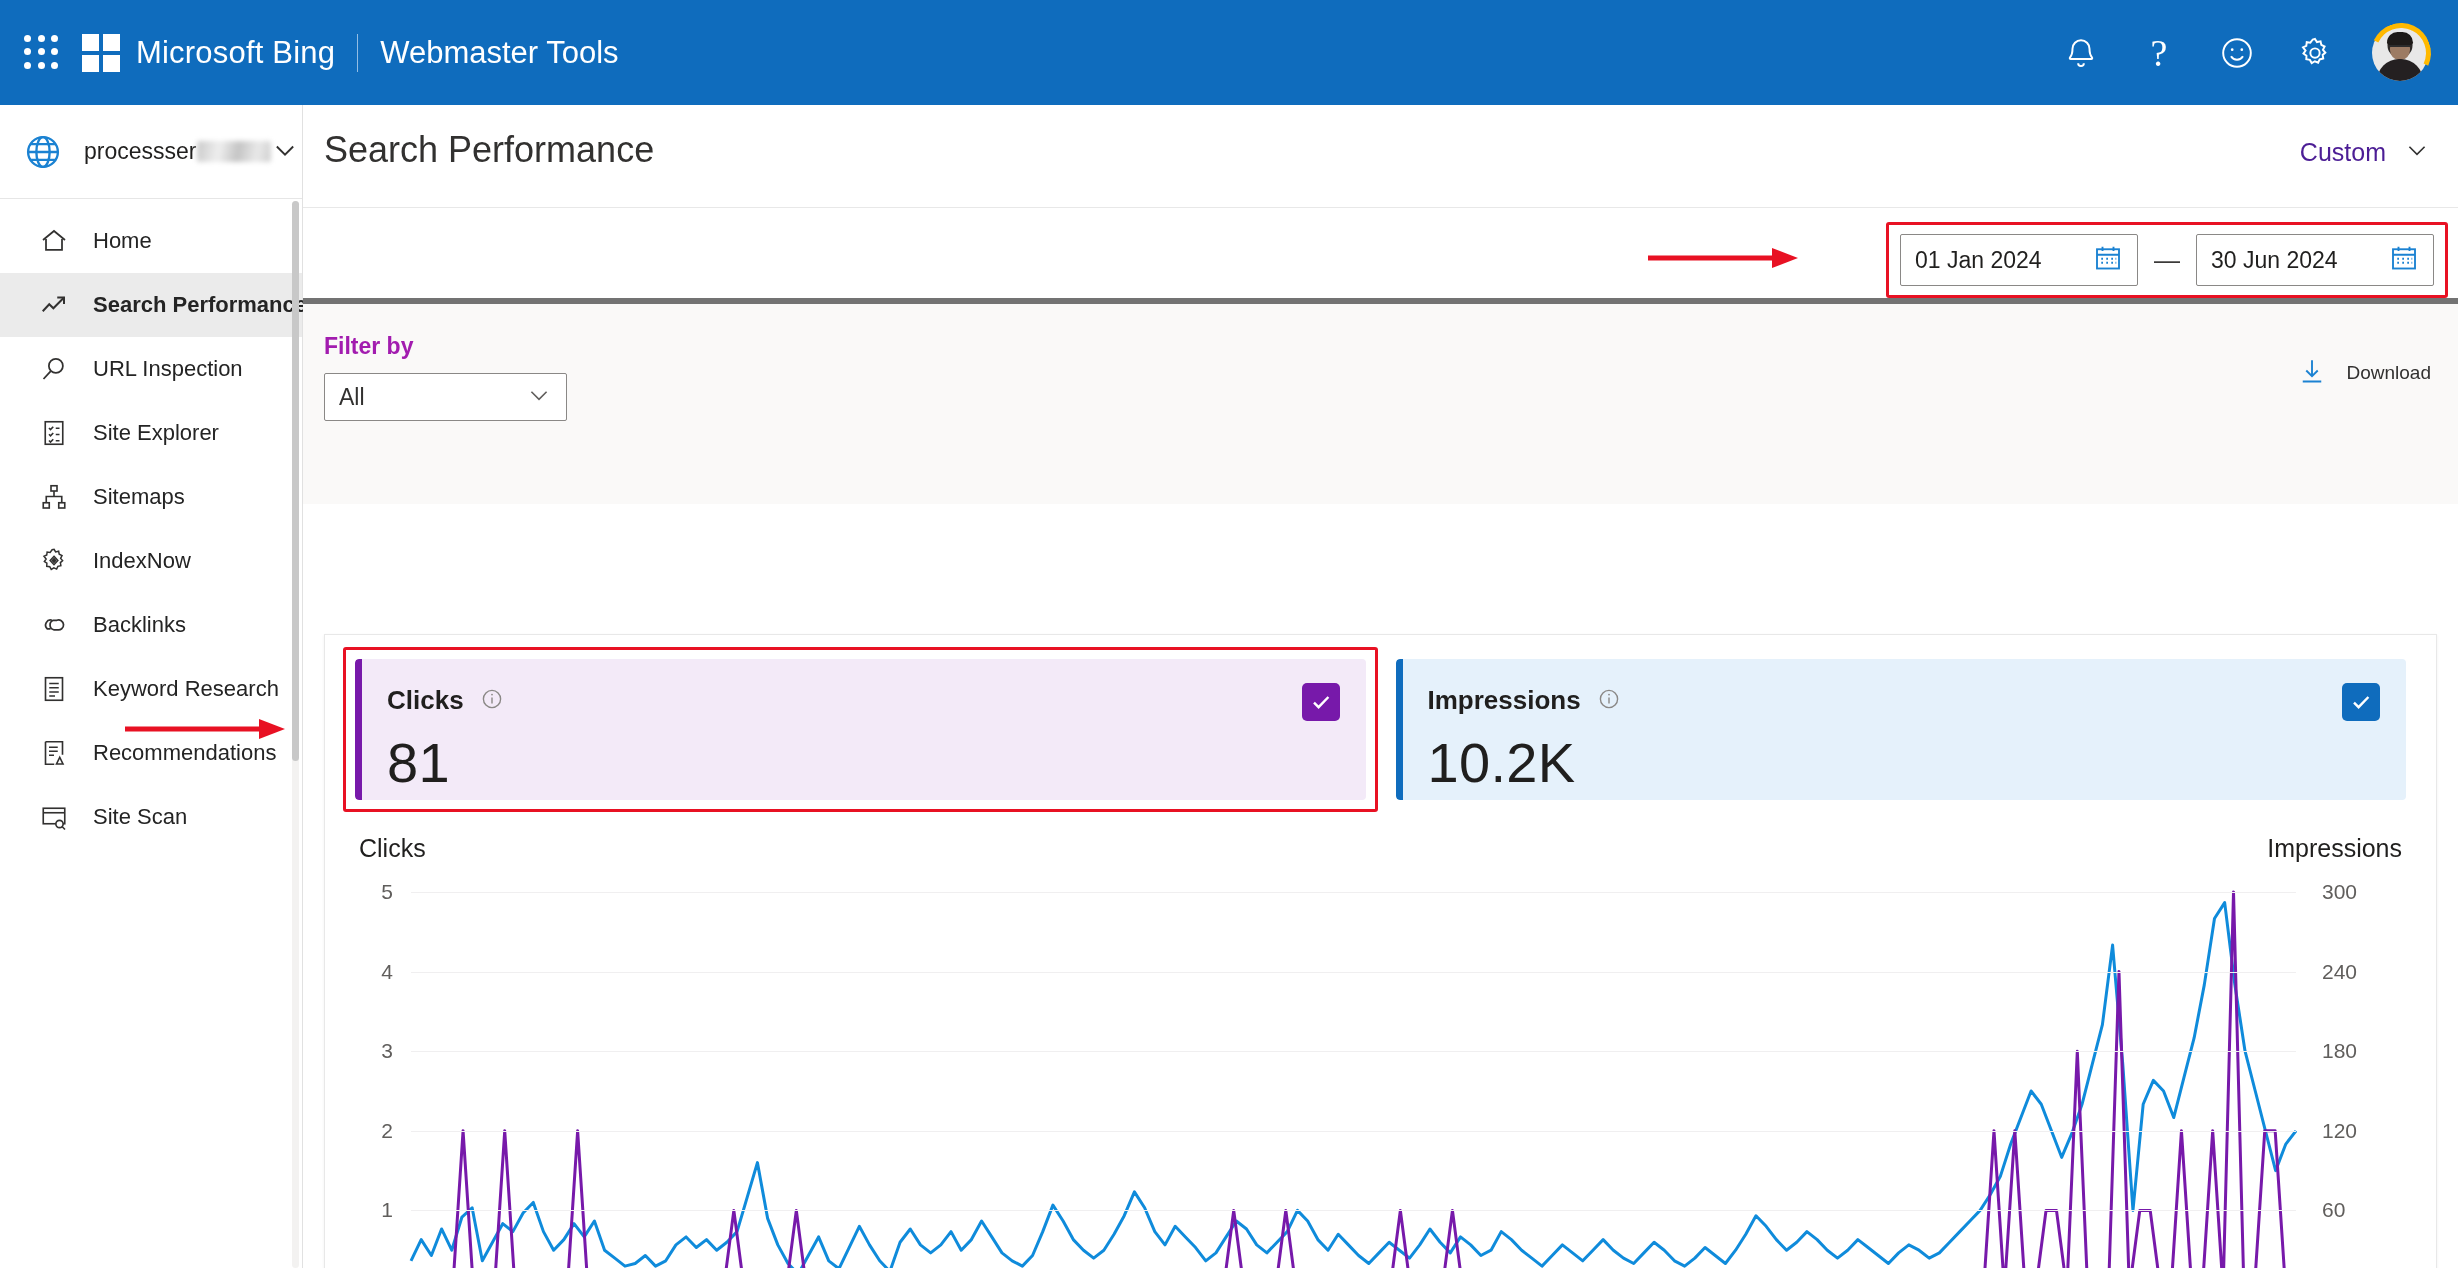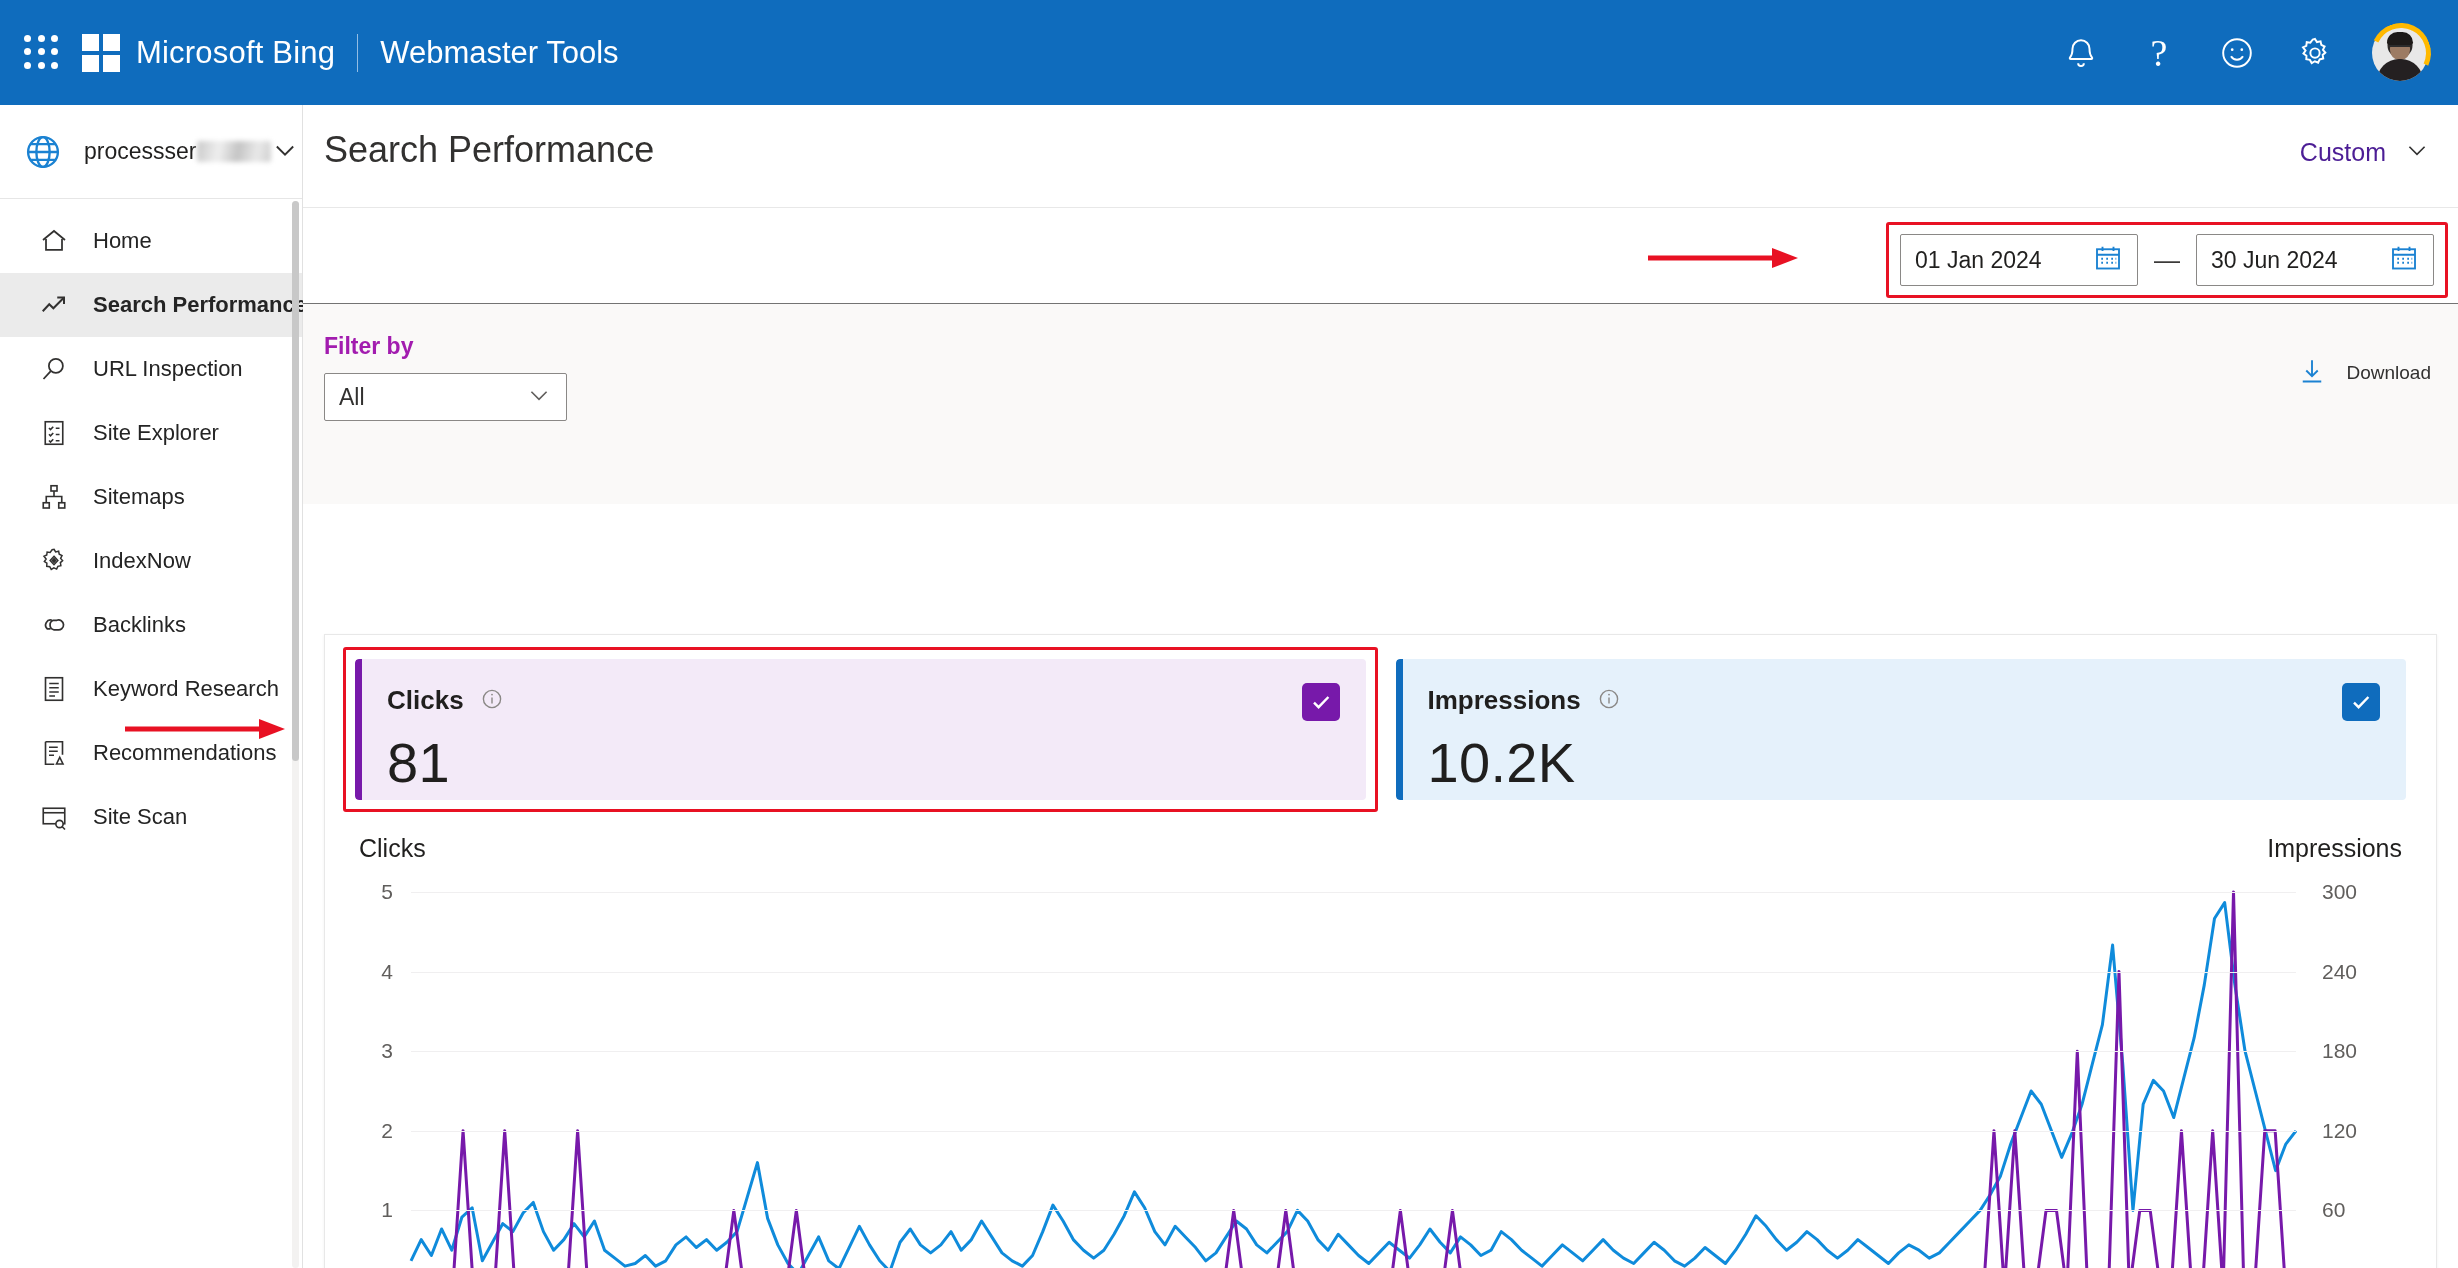--- a/index.html
+++ b/index.html
@@ -90,21 +90,21 @@
   .main { position: absolute; top: 105px; left: 303px; width: 2155px; height: 1163px;
           background: #fff; }
   .page-head { position: relative; height: 103px; border-bottom: 1px solid #e8e8e8;
                background: #fff; }
   .page-title { position: absolute; left: 21px; top: 24px; font-size: 36px;
                 color: #323130; font-weight: 400; }
   .custom-drop { position: absolute; right: 28px; top: 32px; display: flex;
                  align-items: center; gap: 18px; cursor: pointer; }
   .custom-label { font-size: 25px; color: #4c1d95; }
 
-  .daterow { position: relative; height: 96px; background: #fff; border-bottom: 1px solid #737373; }
+  .daterow { position: relative; height: 96px; background: #fff; border-bottom: 6px solid #737373; }
   .date-annot {
     position: absolute; right: 10px; top: 14px; border: 3px solid #e81123; border-radius: 3px;
     padding: 9px 11px; display: flex; align-items: center; gap: 16px; background: #fff;
   }
   .date-box {
     border: 1px solid #8a8886; border-radius: 2px; height: 52px; width: 238px;
     display: flex; align-items: center; padding: 0 14px; background: #fff; cursor: pointer;
   }
   .date-text { font-size: 23px; color: #201f1e; }
   .cal-icon { margin-left: auto; }

